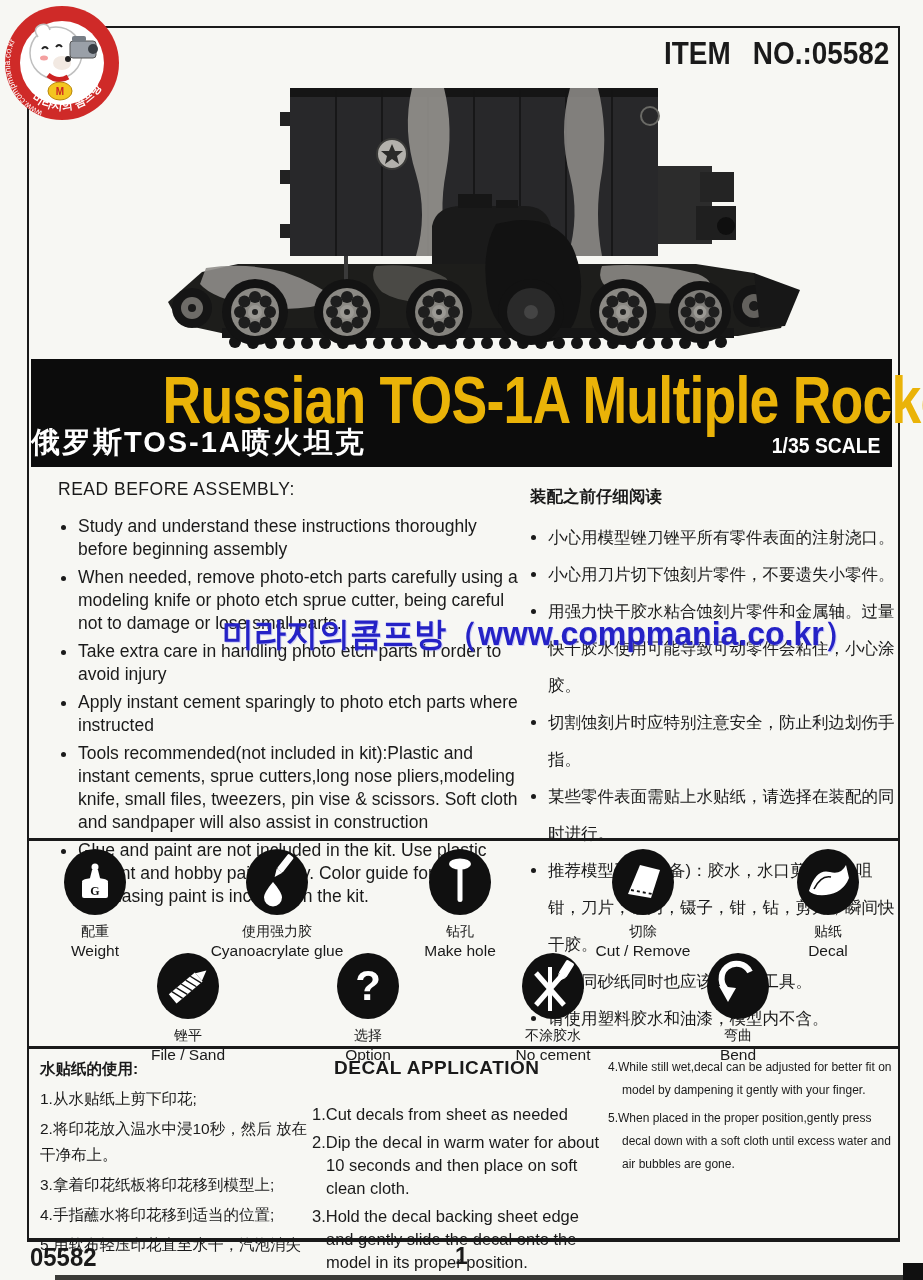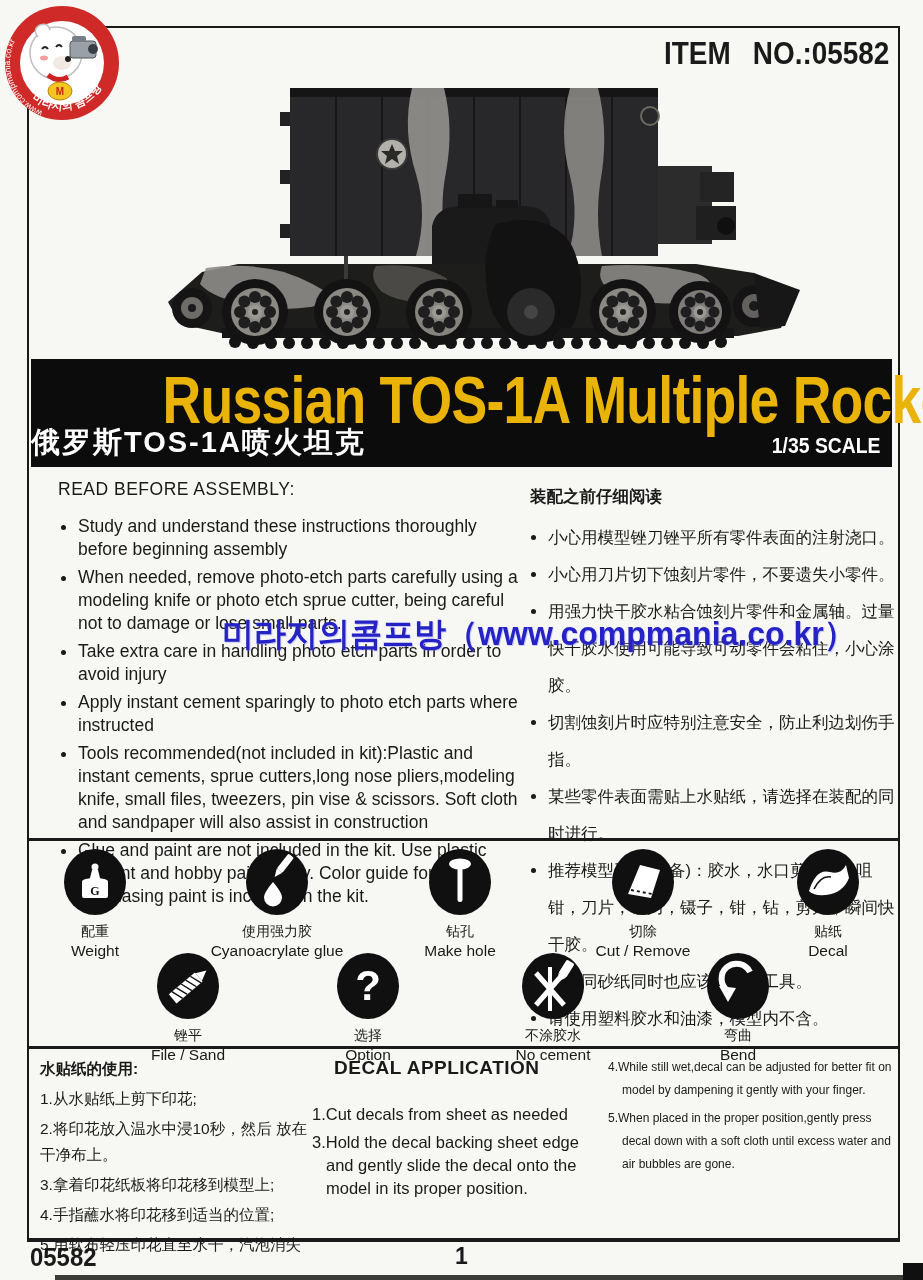--- a/index.html
+++ b/index.html
@@ -421,20 +421,21 @@
     <div>1.从水贴纸上剪下印花;</div>
     <div>2.将印花放入温水中浸10秒，然后 放在干净布上。</div>
     <div>3.拿着印花纸板将印花移到模型上;</div>
     <div>4.手指蘸水将印花移到适当的位置;</div>
     <div>5.用软布轻压印花直至水干，汽泡消失</div>
   </div>
 
   <div class="dm">
     <div class="hd">DECAL APPLICATION</div>
     <div class="step">1.Cut decals from sheet as needed</div>
+    <div class="step">2.Dip the decal in warm water for about 10 seconds and then place on soft clean cloth.</div>
     <div class="step">3.Hold the decal backing sheet edge and gently slide the decal onto the model in its proper position.</div>
   </div>
 
   <div class="dr">
     <div class="step">4.While still wet,decal can be adjusted for better fit on model by dampening it gently with your finger.</div>
     <div class="step">5.When placed in the proper position,gently press decal down with a soft cloth until excess water and air bubbles are gone.</div>
   </div>
 
   <div class="foot-code">05582</div>
   <div class="foot-page">1</div>

